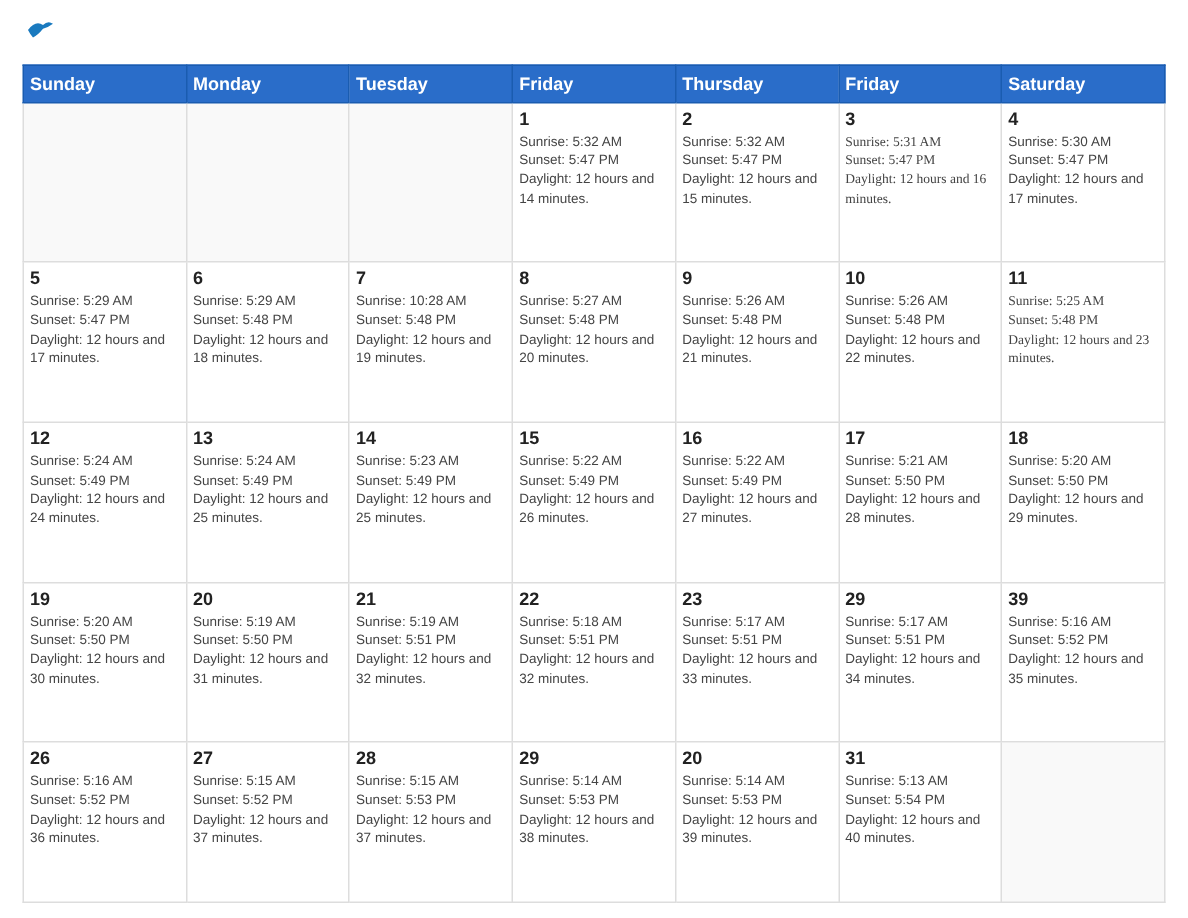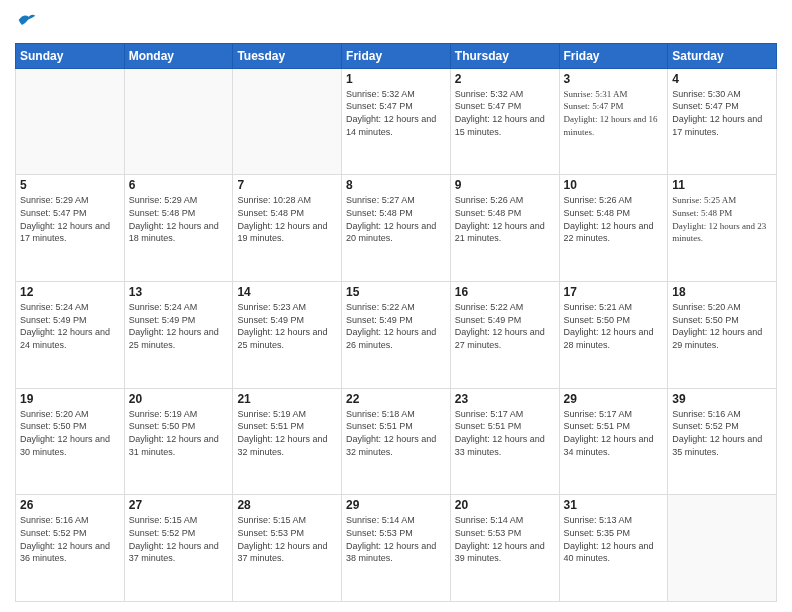--- a/index.html
+++ b/index.html
@@ -325,20 +325,20 @@
           </td>
           <td>
             <span class="day-number">20</span>
             <div class="day-info" style="white-space: pre-line;">Sunrise: 5:14 AM
 Sunset: 5:53 PM
 Daylight: 12 hours and 39 minutes.</div>
           </td>
           <td>
             <span class="day-number">31</span>
             <div class="day-info" style="white-space: pre-line;">Sunrise: 5:13 AM
-Sunset: 5:35 PM
+Sunset: 5:54 PM
 Daylight: 12 hours and 40 minutes.</div>
           </td>
           <td class="empty"></td>
         </tr>
       </tbody>
   </table>
 </div>
 
 </body></html>

